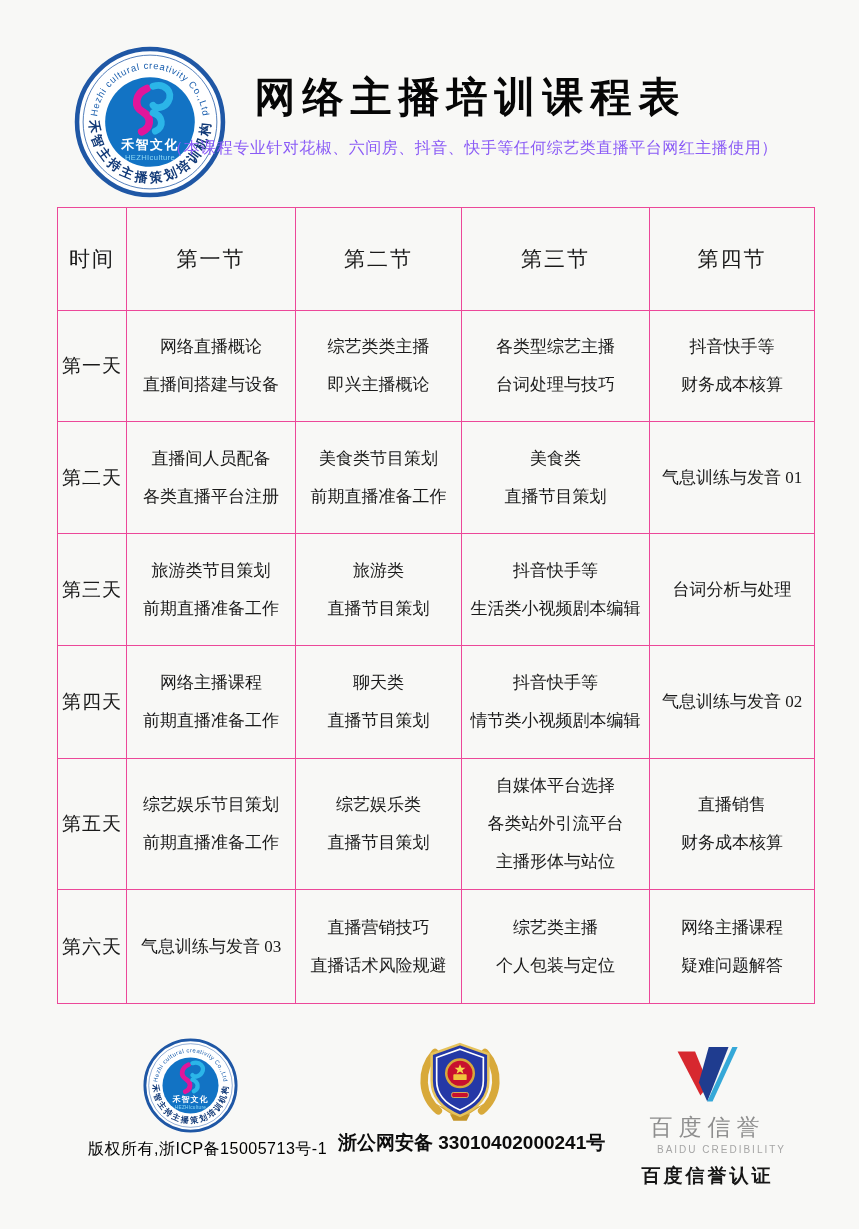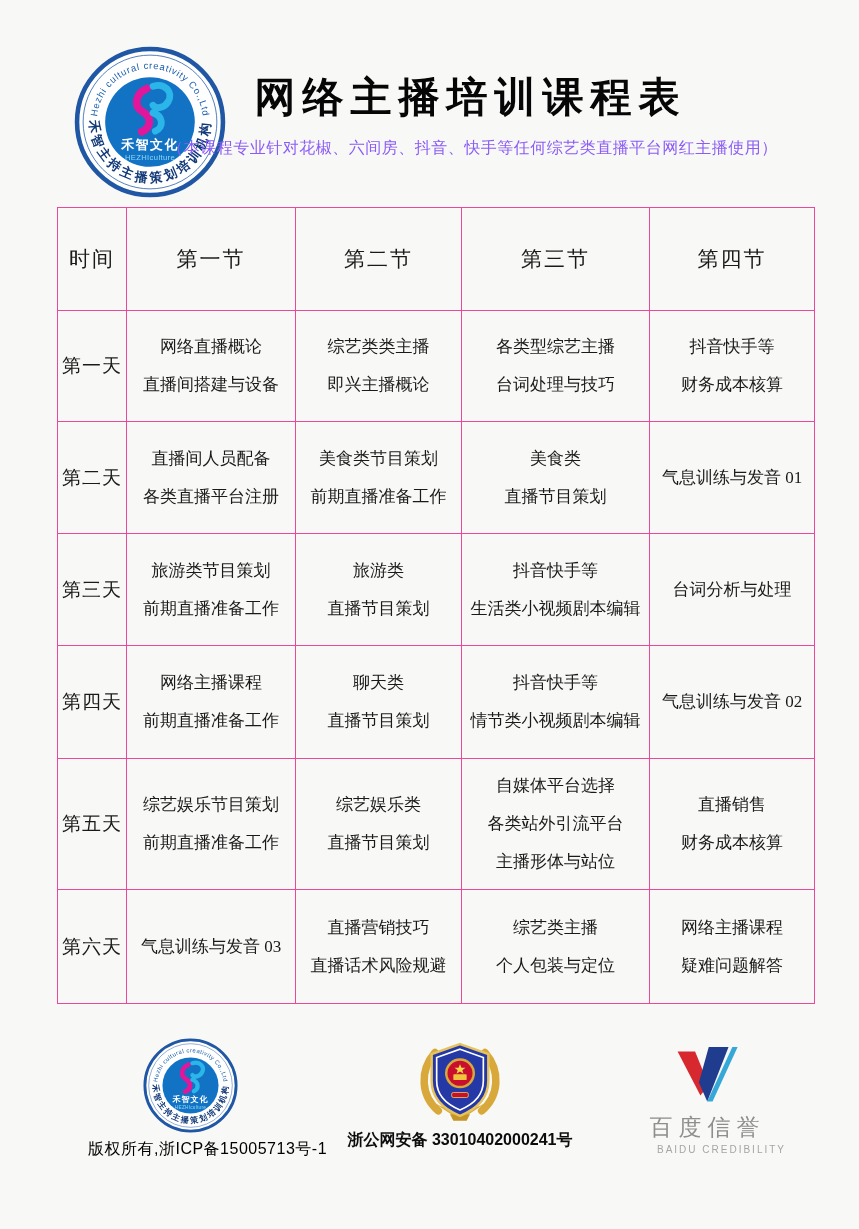--- a/index.html
+++ b/index.html
@@ -46,21 +46,21 @@
   .line { line-height:38px; white-space:nowrap; }
   
   .f-col { position:absolute; text-align:center; font-family:"Liberation Sans","DejaVu Sans",sans-serif; }
   .f-left  { left:88px;  top:1038px; width:205px; }
   .f-center{ left:338px; top:1034px; width:244px; }
   .f-right { left:600px; top:1040px; width:215px; }
   .f-left svg   { width:95px; height:95px; display:block; margin:0 auto 6px; }
   .f-center svg { width:100px; height:92px; display:block; margin:0 auto 4px; }
   .f-right svg  { width:76px; height:70px; display:block; margin:0 auto 2px; }
   .copyright    { font-size:16px; color:#000000; letter-spacing:0.5px; white-space:nowrap; }
-  .police-text  { font-size:16px; font-weight:bold; color:#0c0c0c; white-space:nowrap; }
+  .police-text  { font-size:19px; font-weight:bold; color:#0c0c0c; white-space:nowrap; }
   .baidu-name   { font-size:23px; color:#8e8e8e; letter-spacing:6px; }
   .baidu-en     { font-size:10px; color:#a5a5a5; letter-spacing:2px; margin-top:1px;margin-left:28px; }
   .baidu-cert   { font-size:19px; color:#161616; letter-spacing:3px; margin-top:8px; font-weight:bold; }
   
   .lg-arc-top { font-family:"Liberation Sans",sans-serif; font-size:12.5px; fill:#1b5fae; letter-spacing:1px; }
   .lg-arc-bot { font-family:"Liberation Sans",sans-serif; font-size:17px; font-weight:bold; fill:#123a78; letter-spacing:4px; }
   .lg-name    { font-family:"Liberation Sans",sans-serif; font-size:17px; font-weight:bold; fill:#ffffff; letter-spacing:2px; }
   .lg-sub     { font-family:"Liberation Sans",sans-serif; font-size:10px; fill:#8fd9f5; letter-spacing:0.5px; }
 </style>
 </head>
@@ -258,15 +258,16 @@
   </div>
 
   <div class="f-col f-right">
     <svg viewBox="0 0 100 90">
       <polygon points="10,14 33,14 51,58 40,72" fill="#d7282f"></polygon>
       <polygon points="51,8 77,8 49,80 38,55" fill="#1f3c8f"></polygon>
       <polygon points="82,8 89,8 56,80 49,80" fill="#35a8d8"></polygon>
     </svg>
     <div class="baidu-name">百度信誉</div>
     <div class="baidu-en">BAIDU CREDIBILITY</div>
+    <div class="baidu-cert">百度信誉认证</div>
   </div>
 
 </div>
 
 </body></html>

